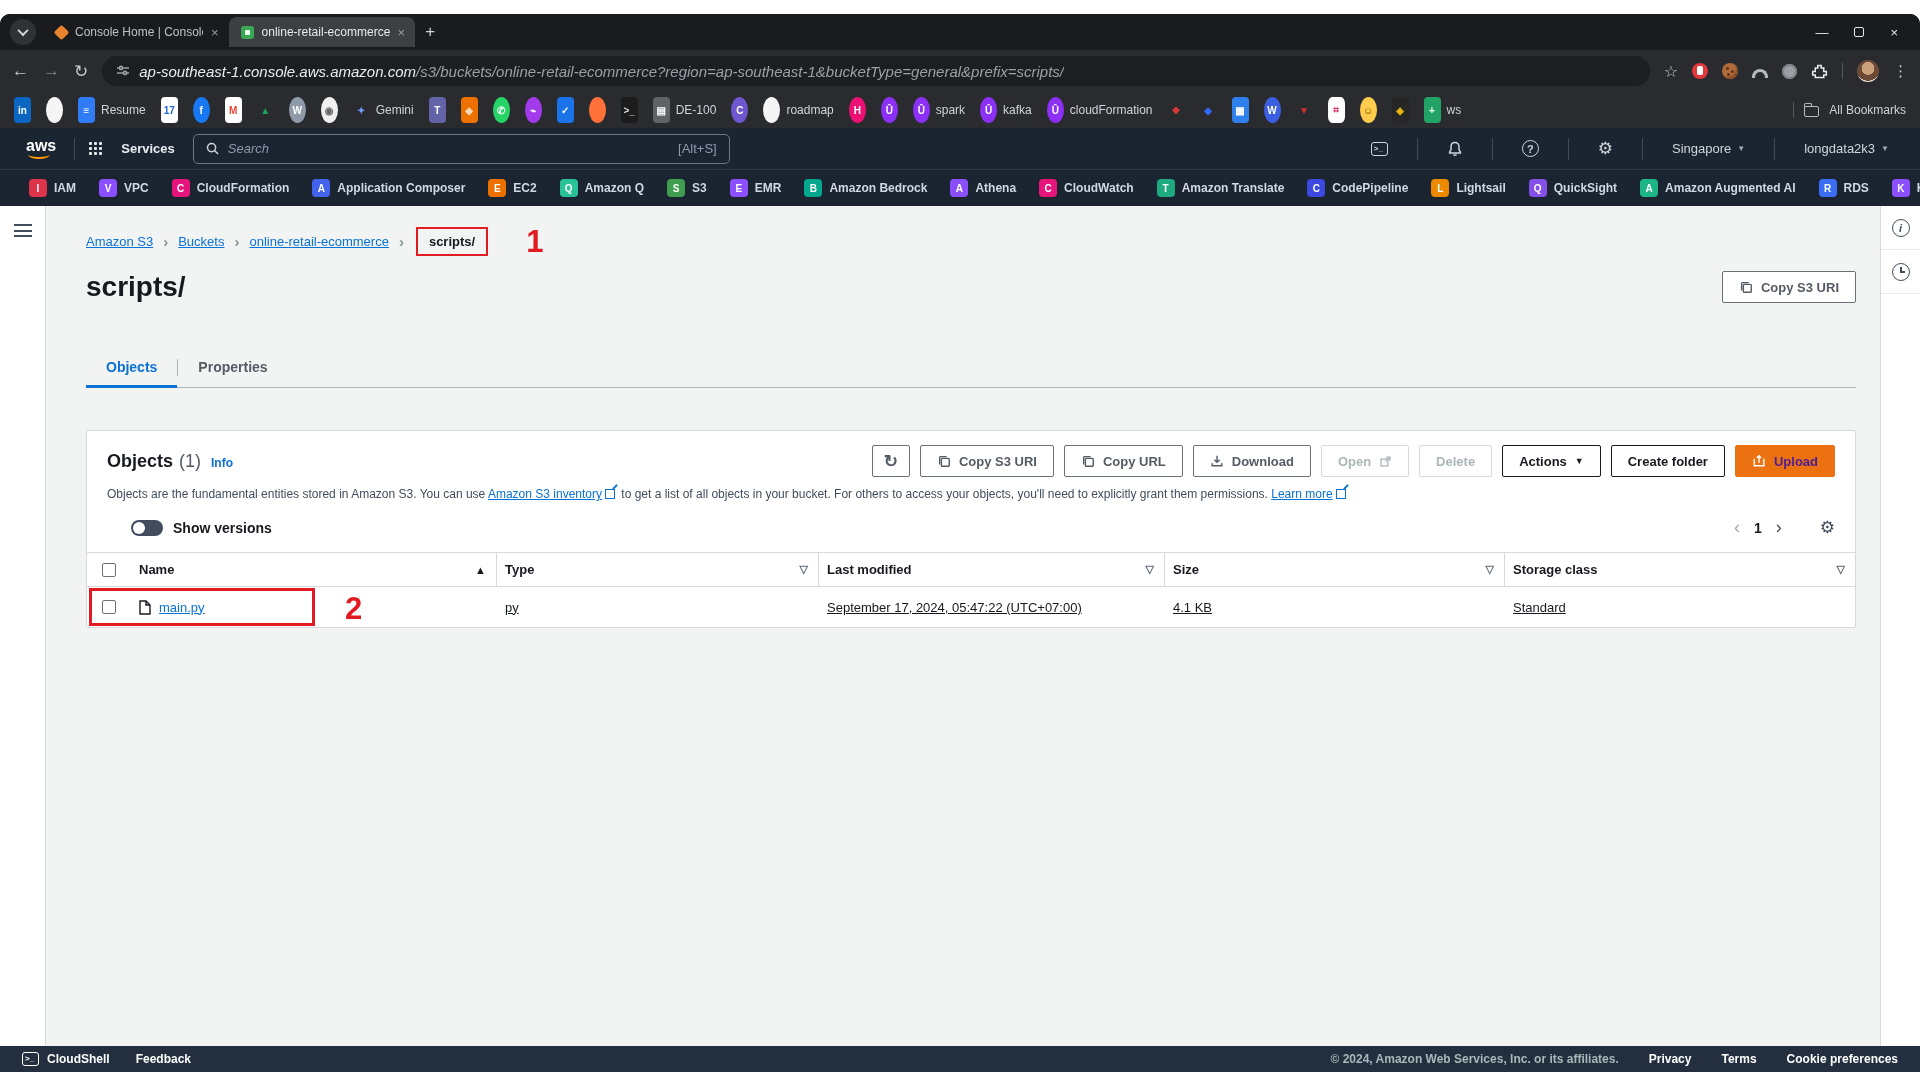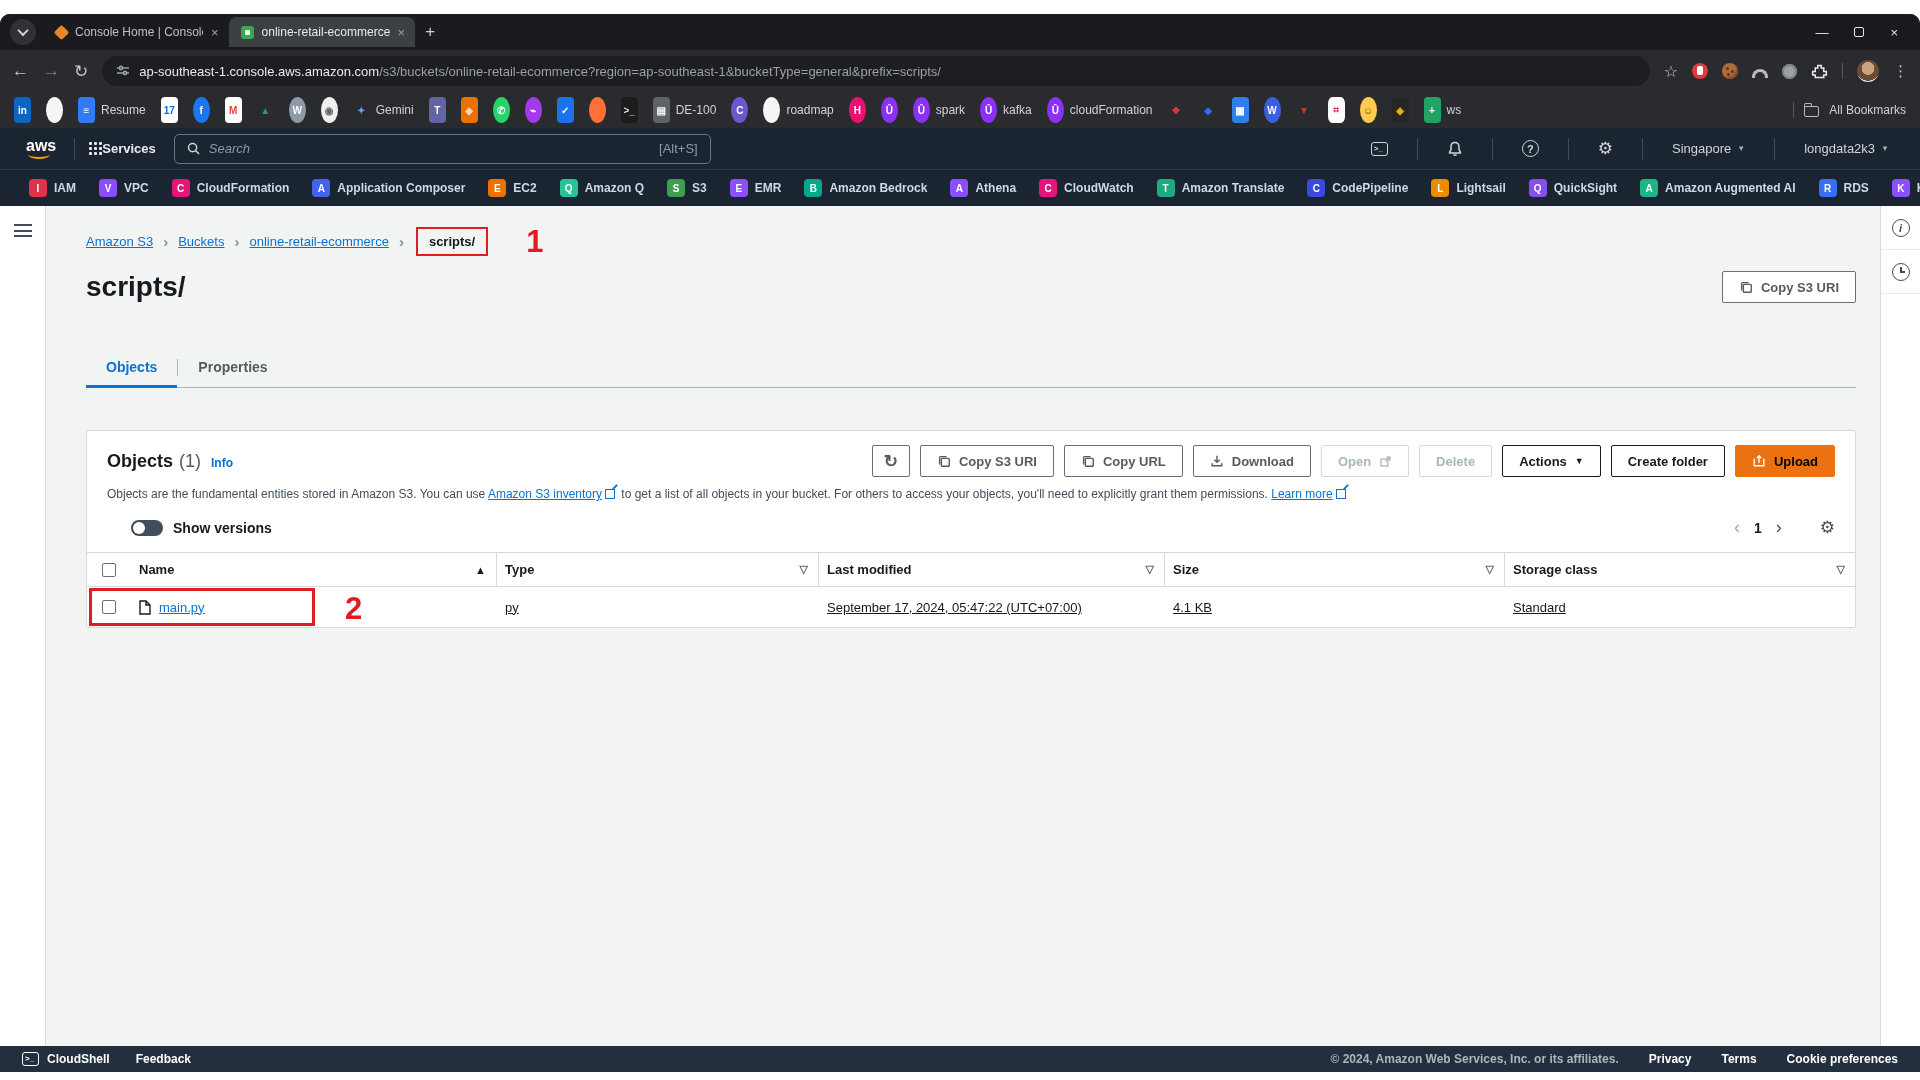--- a/index.html
+++ b/index.html
@@ -19,21 +19,21 @@
   .tab .x { font-size:13px; color:#9aa0a6; }
   .newtab { color:#cfd3d9; font-size:17px; margin-left:10px; }
   .wincontrols { margin-left:auto; display:flex; align-items:center; gap:26px; padding-right:12px; color:#e8eaed; font-size:13px; }
   .restore { width:10px; height:10px; border:1.5px solid #e8eaed; border-radius:2px; position:relative; }
 
   
   .toolbar { height:42px; background:#2a2b2e; display:flex; align-items:center; padding:0 12px; gap:14px; }
   .navic { color:#c6c9cc; font-size:17px; }
   .navic.dim { color:#7a7f85; }
   .urlbar { flex:1; height:30px; background:#1d1e21; border-radius:15px; display:flex; align-items:center; padding:0 14px; gap:9px; overflow:hidden; }
-  .url { font-size:13px; white-space:nowrap; overflow:hidden; }
+  .url { font-size:15px; white-space:nowrap; overflow:hidden;font-style:italic; }
   .url .host { color:#e8eaed; }
   .url .path { color:#9aa0a6; }
   .tbr-icons { display:flex; align-items:center; gap:14px; }
   .ic-star { color:#c6c9cc; font-size:16px; }
   .ic-adblock { width:16px; height:16px; border-radius:50%; background:#e03a3f; position:relative; }
   .ic-adblock::after { content:""; position:absolute; left:5px; top:3px; width:6px; height:9px; background:#fff; border-radius:2px; }
   .ic-cookie { width:16px; height:16px; border-radius:50%; background:#b06b3a; box-shadow:inset -2px -2px 0 #8a4f28; position:relative; }
   .ic-cookie::after { content:""; position:absolute; left:4px; top:4px; width:3px; height:3px; background:#5e3317; border-radius:50%; box-shadow:5px 3px 0 #5e3317, 1px 6px 0 #5e3317; }
   .ic-arc { width:16px; height:9px; border:3px solid #b7bbbf; border-bottom:none; border-radius:10px 10px 0 0; margin-top:4px; }
   .ic-globe { width:15px; height:15px; border-radius:50%; background:#9aa0a6; box-shadow:inset 0 0 0 2px #7b8187; }
@@ -49,21 +49,21 @@
   .bm-right { margin-left:auto; display:flex; align-items:center; gap:10px; }
   .bm-sep { width:1px; height:16px; background:#55585c; }
   .folder { width:15px; height:11px; border:1.5px solid #b7bbbf; border-radius:2px; position:relative; margin-top:3px; }
   .folder::before { content:""; position:absolute; top:-4px; left:-1px; width:6px; height:3px; border:1.5px solid #b7bbbf; border-bottom:none; border-radius:2px 2px 0 0; }
 
   
   .awshdr { height:42px; background:#1b2532; display:flex; align-items:center; padding:0 16px; border-bottom:1px solid #2d3946; }
   .awslogo { color:#fff; font-weight:bold; font-size:16px; position:relative; padding:0 4px 6px 10px; }
   .awslogo::after { content:""; position:absolute; left:12px; bottom:2px; width:22px; height:7px; border-bottom:2px solid #ff9900; border-radius:0 0 60% 60%; }
   .hdr-div { width:1px; height:22px; background:#3f4b58; margin:0 14px; }
-  .svcs { display:flex; align-items:center; gap:0; color:#e9ecef; font-size:13px; font-weight:bold; }
+  .svcs { display:flex; align-items:center; gap:19px; color:#e9ecef; font-size:13px; font-weight:bold; }
   .gridic { width:13px; height:13px; display:grid; grid-template-columns:repeat(3,1fr); gap:2px; }
   .gridic i { width:3px; height:3px; background:#e9ecef; border-radius:1px; }
   .awssearch { margin-left:18px; width:537px; height:30px; border:1px solid #6b7785; border-radius:5px; display:flex; align-items:center; padding:0 12px; gap:9px; background:#1b2532; }
   .awssearch input { flex:1; background:transparent; border:none; outline:none; color:#d1d5db; font-size:13px; font-style:italic; font-family:inherit; }
   .awssearch input::placeholder { color:#8d99a8; font-style:italic; }
   .kbd { color:#8d99a8; font-size:13px; }
   .hdr-right { margin-left:auto; display:flex; align-items:center; gap:0; color:#d1d5db; font-size:13px; }
   .hri { padding:0 15px; display:flex; align-items:center; gap:6px; }
   .cloudshell { width:17px; height:14px; border:1.5px solid #d1d5db; border-radius:3px; font-size:8px; line-height:11px; text-align:left; padding-left:2px; color:#d1d5db; font-weight:bold; }
   .qmark { width:17px; height:17px; border:1.5px solid #d1d5db; border-radius:50%; font-size:11px; display:flex; align-items:center; justify-content:center; font-weight:bold; }
@@ -96,21 +96,21 @@
   .bc-current { color:#16191f; font-weight:bold; }
   .ann-num { color:#e11b22; font-weight:bold; font-size:31px; line-height:1; }
   .breadcrumb .ann-num { margin-left:28px; }
 
   .titlerow { display:flex; align-items:center; margin-top:14px; }
   h1 { font-size:28px; font-weight:bold; color:#16191f; }
 
   .btn { height:32px; display:inline-flex; align-items:center; gap:8px; padding:0 16px; background:#fff; border:1px solid #687078; border-radius:2px; font-size:13px; font-weight:bold; color:#545b64; white-space:nowrap; }
   .btn.dark { border-color:#16191f; color:#16191f; }
   .btn.disabled { border-color:#d5dbdb; color:#aab7b8; }
-  .btn.primary { background:#ec7211; border-color:#ec7211; color:#000000; }
+  .btn.primary { background:#ec7211; border-color:#ec7211; color:#4c1d95; }
   .btn.iconbtn { width:38px; padding:0; justify-content:center; font-size:17px; }
   .btn svg { flex:none; }
 
   .tabs2 { display:flex; align-items:flex-end; margin-top:48px; border-bottom:1px solid #aab7b8; height:37px; }
   .tab2 { padding:0 20px 12px 20px; font-size:14px; font-weight:bold; color:#545b64; position:relative; }
   .tab2.active { color:#0972d3; }
   .tab2.active::after { content:""; position:absolute; left:0; right:0; bottom:-1px; height:3px; background:#0972d3; }
   .tab2-div { width:1px; height:17px; background:#aab7b8; margin-bottom:11px; }
 
   .card { margin-top:42px; background:#fff; border:1px solid #d5dbdb; border-radius:2px; }

